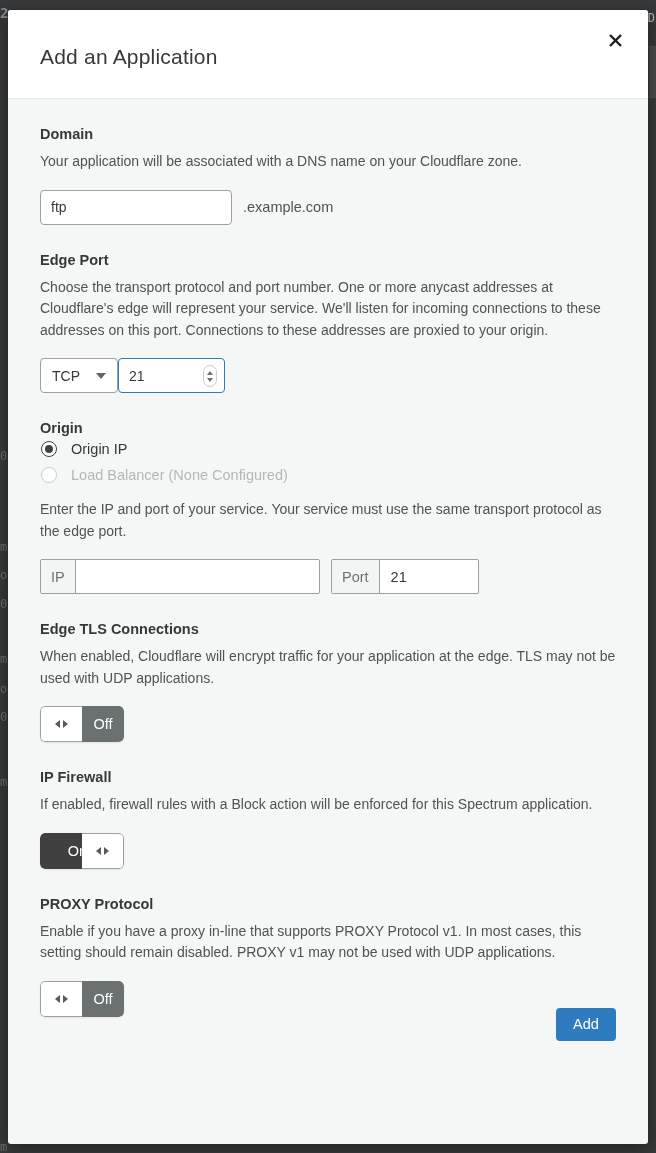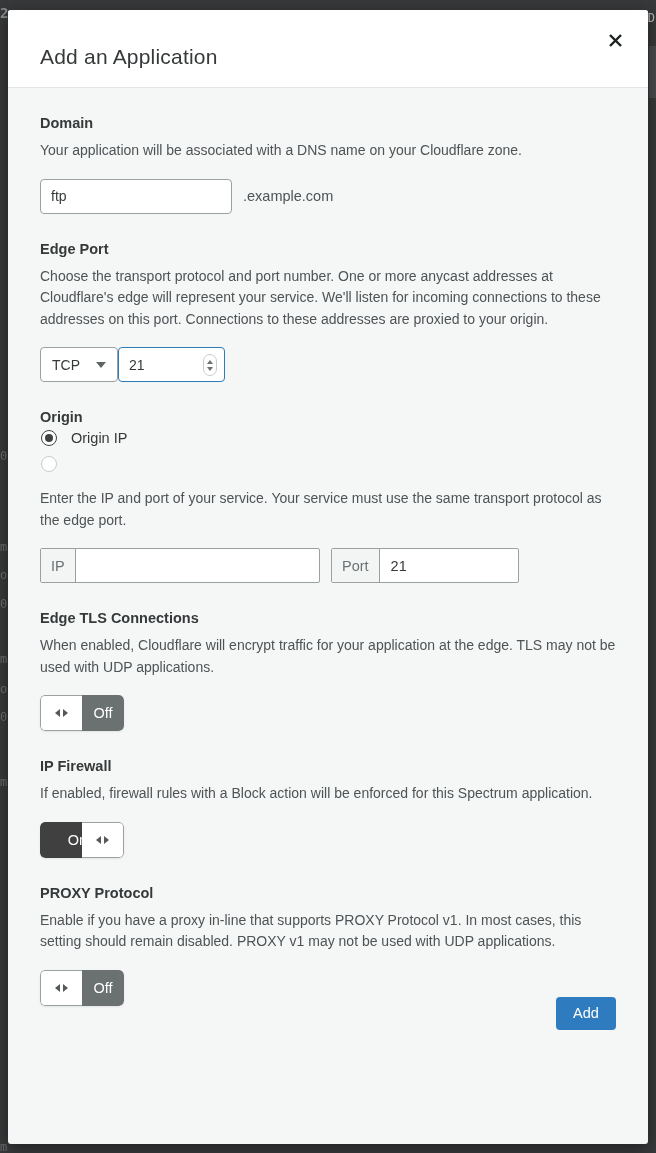--- a/index.html
+++ b/index.html
@@ -31,21 +31,21 @@
     position:absolute; left:8px; top:10px;
     width:640px; height:1134px;
     background:#f5f6f6;
     border-radius:3px;
     overflow:hidden;
     box-shadow:0 4px 18px rgba(0,0,0,.45);
   }
   .modal-header {
     position:relative;
     background:#ffffff;
-    height:78px;
+    height:89px;
     border-bottom:1px solid #e4e5e5;
     padding:35px 40px 0 32px;
   }
   .modal-title {
     font-size:21px;
     font-weight:400;
     color:#36393a;
     letter-spacing:.2px;
   }
   .close-btn {
@@ -151,21 +151,21 @@
     font-size:14.5px; color:#6b7275;
   }
   .prefix-group input {
     border:none; outline:none;
     font-family:"Liberation Sans", sans-serif;
     font-size:14.5px; color:#36393a;
     padding:0 11px; background:transparent;
   }
   .ip-group { width:280px; }
   .ip-group input { width:238px; }
-  .port-group { width:188px; margin-left:8px; }
+  .port-group { width:148px; margin-left:8px; }
   .port-group input { width:110px; }
 
   
   .toggle {
     display:inline-flex; height:36px;
     border-radius:5px; overflow:hidden;
     cursor:pointer; font-size:14.5px;
     box-shadow:0 1px 2px rgba(0,0,0,.08);
   }
   .toggle .handle {
@@ -260,20 +260,21 @@
 
       <div class="radio-group">
         <div class="radio-row">
           <span class="radio-circle">
               <span class="radio-dot"></span>
             </span>
           <span class="radio-label">Origin IP</span>
         </div>
         <div class="radio-row disabled">
           <span class="radio-circle"></span>
+          <span class="radio-label">Load Balancer (None Configured)</span>
         </div>
       </div>
 
       <div class="section-desc">Enter the IP and port of your service. Your service must use the same transport protocol as the edge port.</div>
 
       <div class="prefix-row">
         <div class="prefix-group ip-group">
           <span class="prefix-label">IP</span>
         </div>
         <div class="prefix-group port-group">

